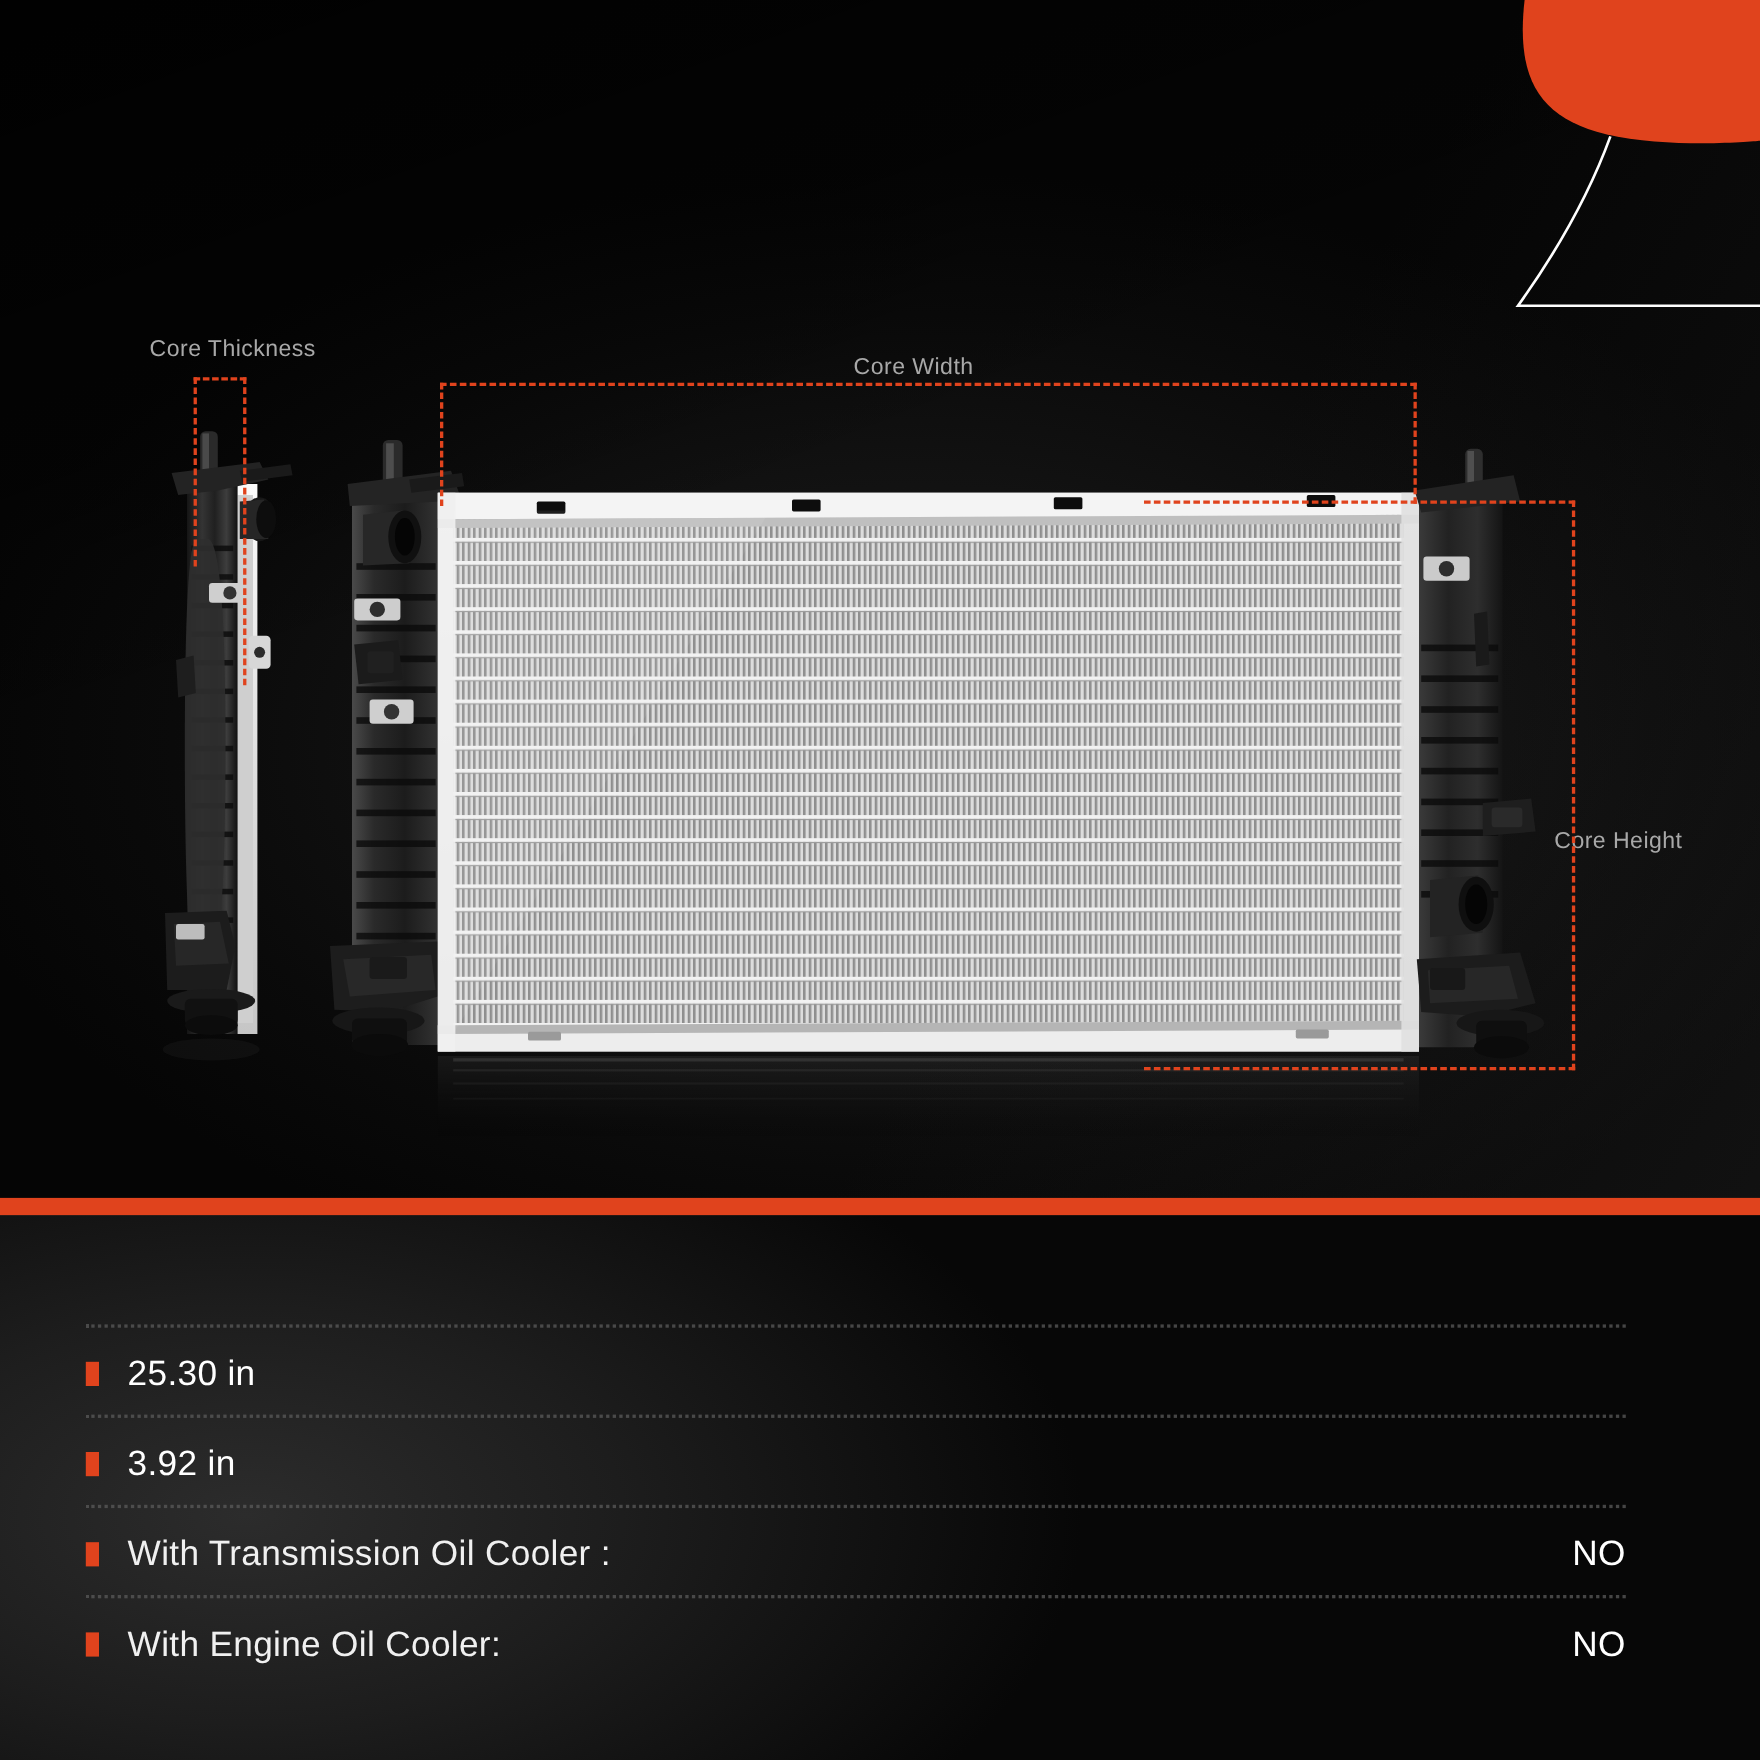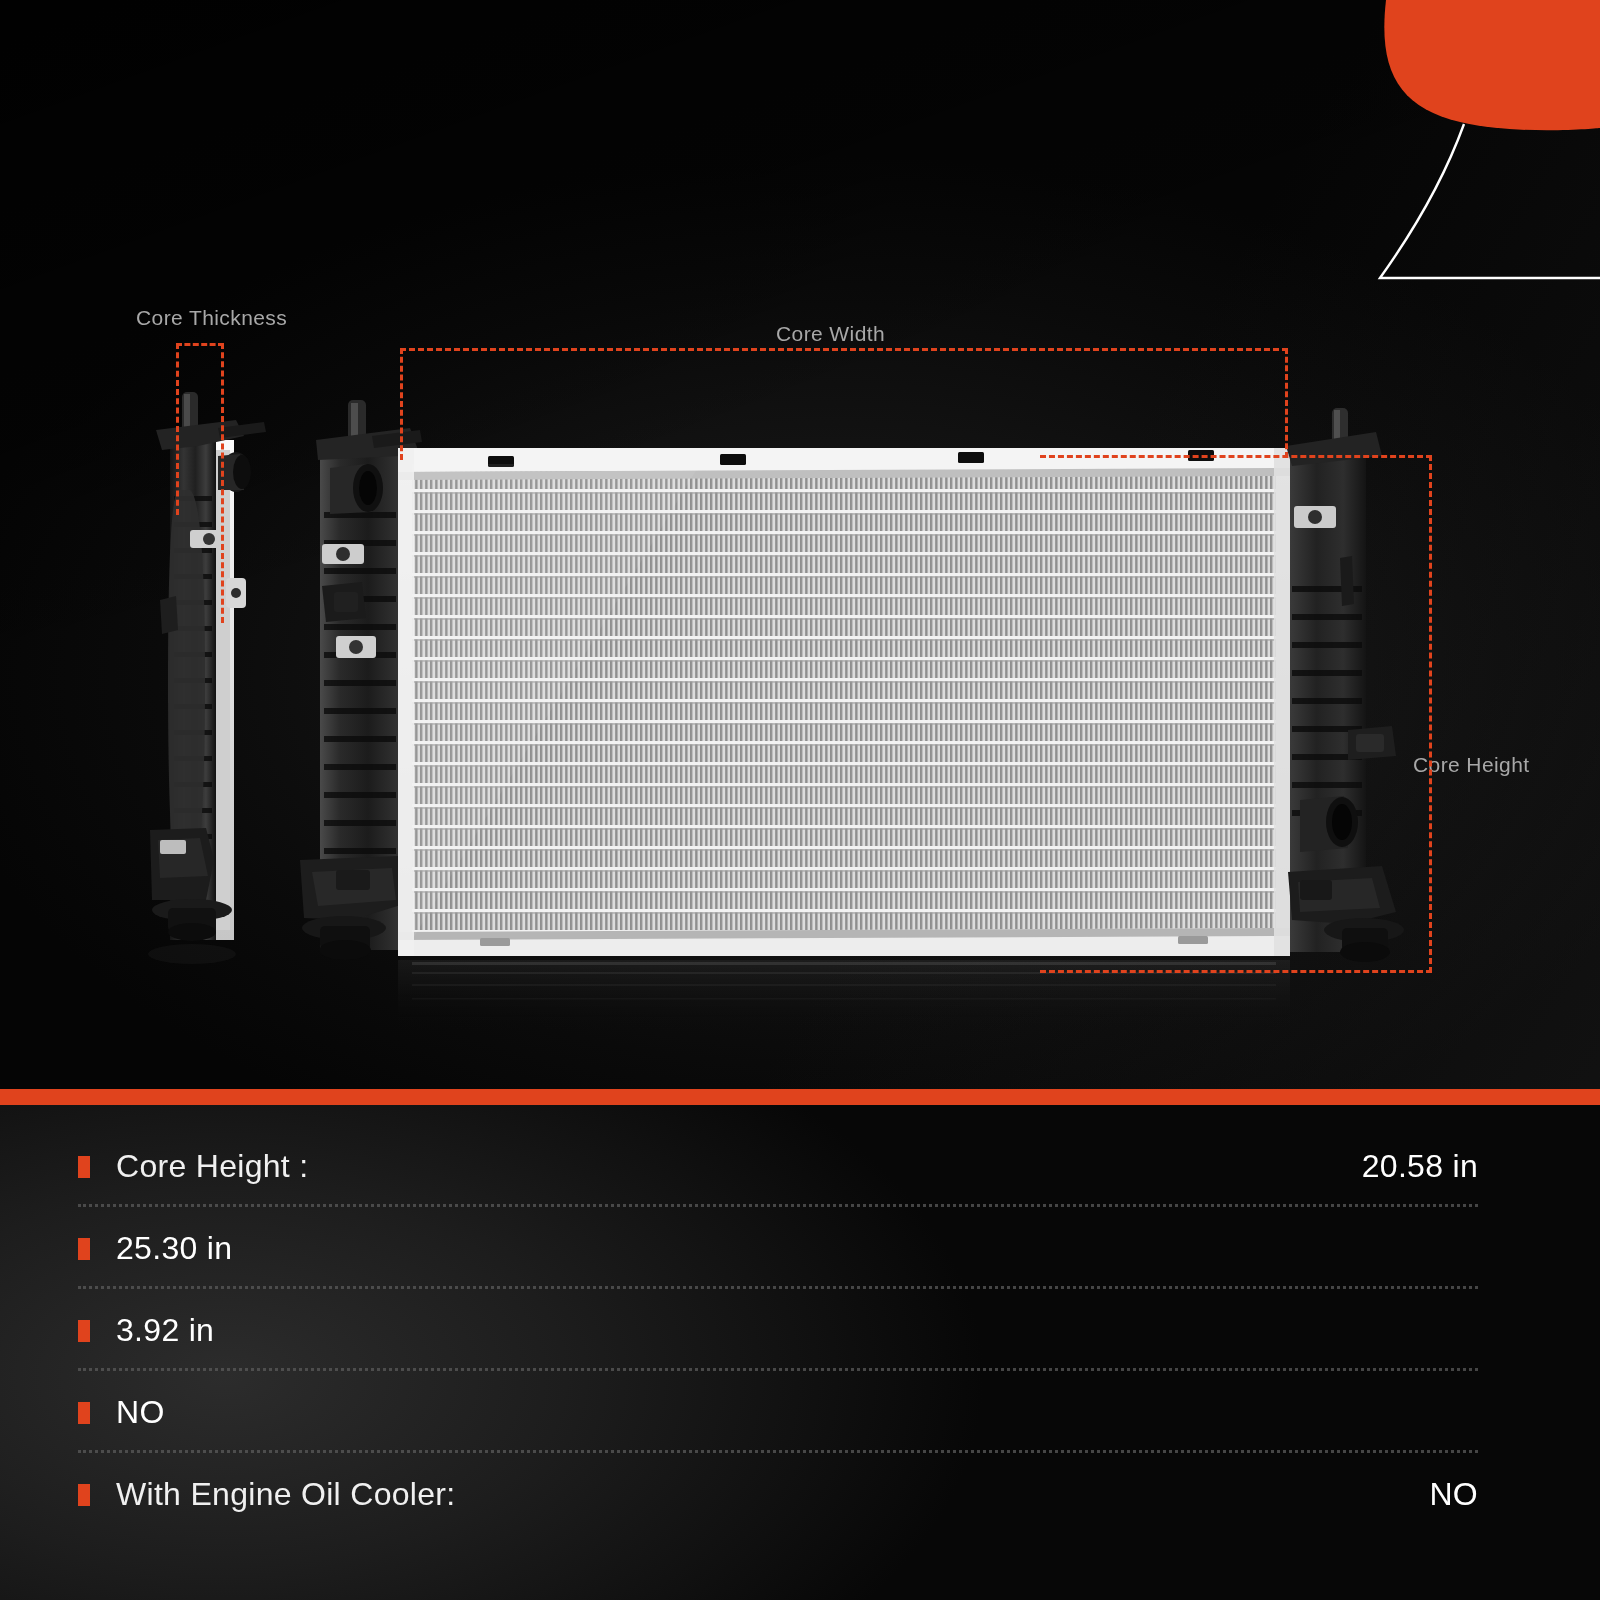--- a/index.html
+++ b/index.html
@@ -351,41 +351,37 @@
     <div class="dash-h" style="left:1040px; top:455px; width:392px;"></div>
     <div class="dash-h" style="left:1040px; top:970px; width:392px;"></div>
     <div class="dash-v" style="left:1429px; top:455px; height:518px;"></div>
   </div>
 </div>
 
 <div id="divider"></div>
 
 <div id="spec">
 
-  <div class="spec-row" style="top:26px;">
-    <span class="bullet"></span>
-    <span class="spec-label">Core Height :</span>
-    <span class="spec-value">20.58 in</span>
-  </div>
   <div class="spec-sep" style="top:99px;"></div>
 
   <div class="spec-row" style="top:108px;">
     <span class="bullet"></span>
     <span class="spec-value">25.30 in</span>
   </div>
   <div class="spec-sep" style="top:181px;"></div>
 
   <div class="spec-row" style="top:190px;">
     <span class="bullet"></span>
     <span class="spec-value">3.92 in</span>
   </div>
   <div class="spec-sep" style="top:263px;"></div>
 
   <div class="spec-row" style="top:272px;">
     <span class="bullet"></span>
+    <span class="spec-label">With Transmission Oil Cooler :</span>
     <span class="spec-value">NO</span>
   </div>
   <div class="spec-sep" style="top:345px;"></div>
 
   <div class="spec-row" style="top:354px;">
     <span class="bullet"></span>
     <span class="spec-label">With Engine Oil Cooler:</span>
     <span class="spec-value">NO</span>
   </div>
 

